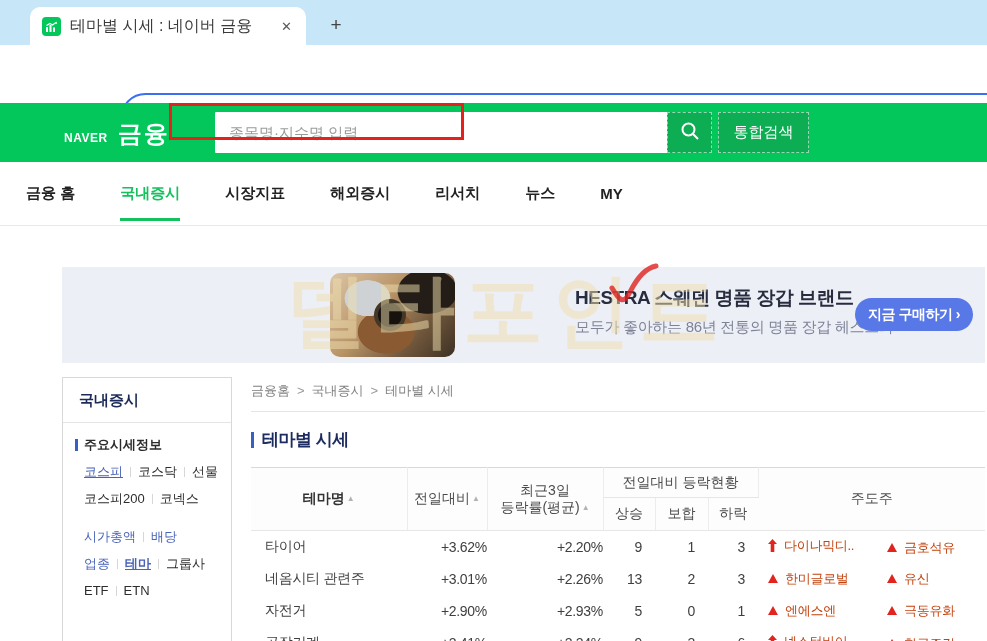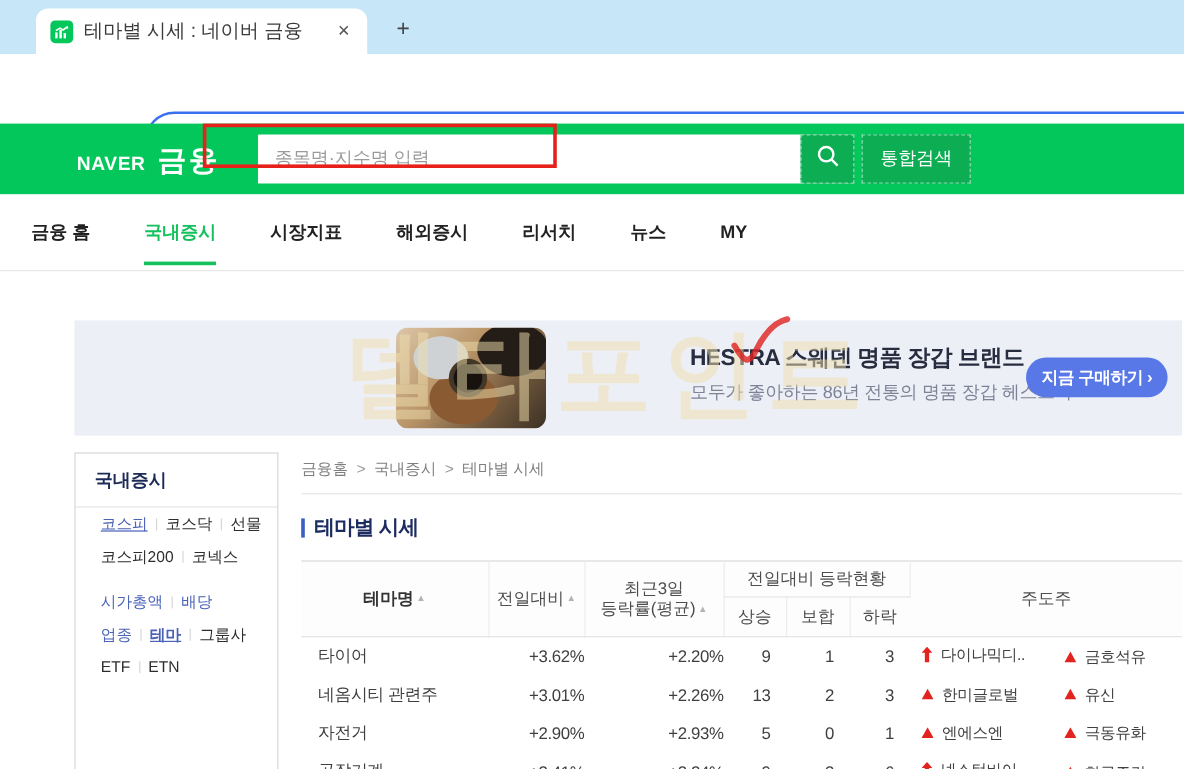--- a/index.html
+++ b/index.html
@@ -28,21 +28,21 @@
                 display:flex; align-items:center; padding-left:17px; }
   .url-sel { background:#aecbf8; color:#17171a; font-size:15px; padding:4px 3px; margin-left:13px;
              white-space:nowrap; }
   .red-annotation { position:absolute; left:169px; top:58px; width:295px; height:37px;
                     border:3px solid #e6211b; pointer-events:none; z-index:20; }
 
   
   .siteheader { position:absolute; left:0; top:103px; width:987px; height:59px; background:#03c75a; }
   .logo { position:absolute; left:64px; top:15px; display:flex; align-items:baseline; color:#fff;
           cursor:pointer; }
-  .logo-naver { font-size:16px; font-weight:800; letter-spacing:.5px; }
+  .logo-naver { font-size:12px; font-weight:800; letter-spacing:.5px; }
   .logo-svc { font-size:24px; font-weight:700; margin-left:10px; letter-spacing:2px; }
   .searchbox { position:absolute; left:215px; top:9px; width:496px; height:41px; background:#fff;
                border-radius:1px; display:flex; align-items:center; }
   .searchbox input { flex:1; border:none; outline:none; font-size:15px; color:#333;
                      padding:0 4px 0 14px; font-family:inherit; background:transparent; }
   .searchbox input::placeholder { color:#9a9a9a; }
   .search-caret { color:#0aa850; font-size:10px; padding:0 12px 0 4px; cursor:pointer; }
   .btn-green { position:absolute; top:9px; height:41px; background:#0cad53;
                border:1px dashed rgba(255,255,255,.55); color:#fff; display:flex;
                align-items:center; justify-content:center; cursor:pointer; }
@@ -120,21 +120,21 @@
   .theme-table th:last-child { border-right:none; }
   .theme-table thead .sub th { height:33px; }
   .theme-table thead th { height:30px; }
   .theme-table th[rowspan] { height:63px; }
   .sort { font-size:8px; color:#b3b3b3; margin-left:2px; vertical-align:2px; }
   .theme-table tbody td { height:32px; font-size:14px; color:#3f3f3f; letter-spacing:-0.3px; }
   td.c-name { text-align:left; padding-left:14px; cursor:pointer; }
   td.c-pct { text-align:right; color:#ec2222; }
   td.c-cnt { text-align:right; padding-right:13px; }
   td.c-lead { padding-left:10px; white-space:nowrap; }
-  .leader { display:inline-flex; align-items:center; width:119px; font-size:13px; color:#404040;
+  .leader { display:inline-flex; align-items:center; width:119px; font-size:13px; color:#c2410c;
             cursor:pointer; }
   .leader .lic { margin-right:7px; display:inline-flex; }
   .hdr2line { line-height:17px; display:inline-block; padding:4px 0; }
 </style>
 </head>
 <body>
 
 <div id="screen">
 
   <div class="tabstrip">
@@ -214,20 +214,24 @@
 
   <div class="watermark">델타포인트</div>
   <div class="scribble">
     <svg width="70" height="60" viewBox="0 0 70 60">
       <path d="M14 30 C22 44, 26 46, 32 34 C40 18, 48 10, 58 8" stroke="#df2320" stroke-width="5" fill="none" stroke-linecap="round"></path>
     </svg>
   </div>
 
   <div class="sidebar">
     <div class="sb-title">국내증시</div>
+    <div class="sb-section">
+      <span class="bar"></span>
+      <span>주요시세정보</span>
+    </div>
     <div id="sb-links">
         <div class="sb-group">
           <div class="sb-row"><span class="sb-link blue und">코스피</span><span class="sb-sep"></span><span class="sb-link">코스닥</span><span class="sb-sep"></span><span class="sb-link">선물</span></div>
           <div class="sb-row"><span class="sb-link">코스피200</span><span class="sb-sep"></span><span class="sb-link">코넥스</span></div>
         </div>
         <div class="sb-group">
           <div class="sb-row"><span class="sb-link blue">시가총액</span><span class="sb-sep"></span><span class="sb-link blue">배당</span></div>
           <div class="sb-row"><span class="sb-link blue">업종</span><span class="sb-sep"></span><span class="sb-link blue und bold">테마</span><span class="sb-sep"></span><span class="sb-link">그룹사</span></div>
           <div class="sb-row"><span class="sb-link">ETF</span><span class="sb-sep"></span><span class="sb-link">ETN</span></div>
         </div>

